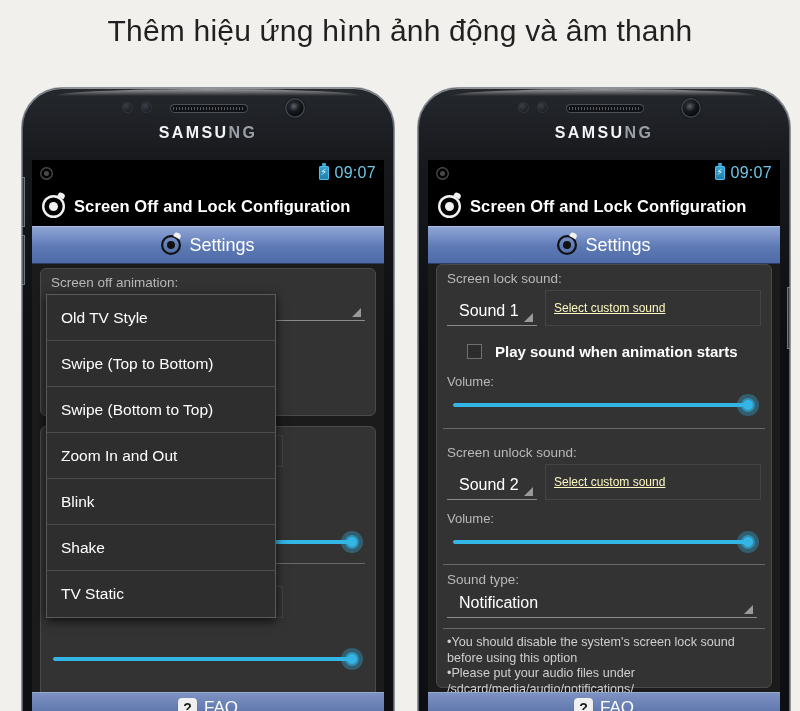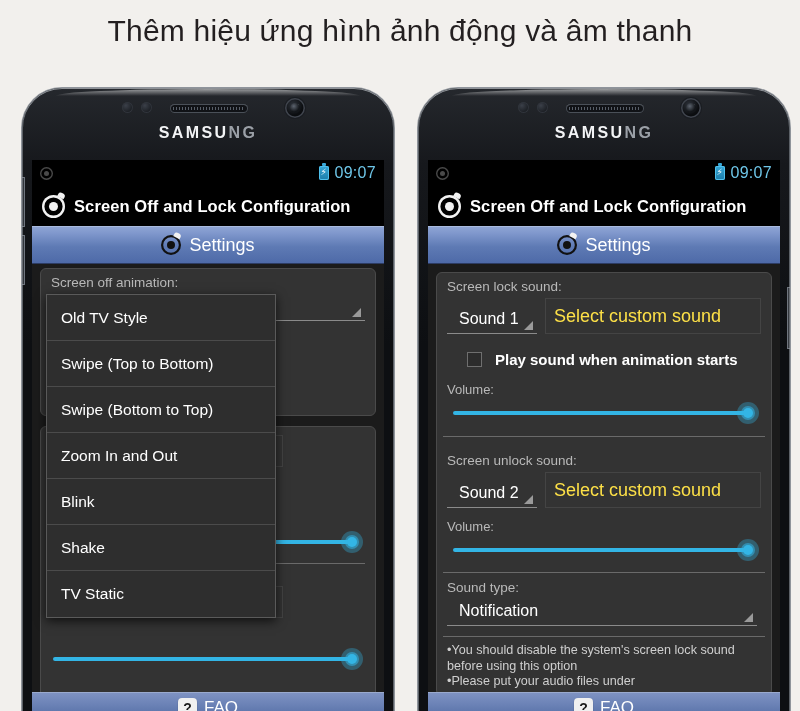--- a/index.html
+++ b/index.html
@@ -148,22 +148,22 @@
 
   .spinner{
     position:relative;color:#ffffff;font-size:16px;
     border-bottom:1px solid #8b8b8b;padding:3px 0 5px 12px;
   }
   .spinner .caret{
     position:absolute;right:4px;bottom:3px;
     width:0;height:0;border-left:9px solid transparent;border-bottom:9px solid #9a9a9a;
   }
   .ghostbox{
-    border:1px solid #444;color:#fde047;font-size:18px;
-    display:flex;align-items:center;padding-left:8px;box-sizing:border-box;
+    border:1px solid #444;color:#fef9c3;font-size:12px;
+    display:flex;align-items:center;padding-left:8px;box-sizing:border-box;text-decoration:underline;
   }
   .chk{width:15px;height:15px;border:1px solid #6f6f6f;background:#2c2c2c;box-sizing:border-box;}
   .chk-row{display:flex;align-items:center;gap:13px;}
   .chk-row .t{color:#fff;font-size:15px;font-weight:bold;}
 
   .slider{position:relative;height:22px;}
   .slider .track{position:absolute;left:2px;right:12px;top:9px;height:4px;
     background:#33b5e5;border-radius:2px;}
   .slider .glow{position:absolute;right:2px;top:0;width:22px;height:22px;border-radius:50%;
     background:rgba(51,181,229,.34);}
@@ -336,21 +336,21 @@
         <div class="ttl">Screen Off and Lock Configuration</div>
       </div>
 
       <div class="tabbar">
         <div class="target tab"></div>
         <div class="ttl">Settings</div>
       </div>
 
       <div class="content">
 
-        <div class="card" style="top:8px;height:424px;padding:6px 10px 16px 10px;">
+        <div class="card" style="top:0;height:424px;padding:6px 10px 16px 10px;">
 
           <div class="lbl">Screen lock sound:</div>
           <div style="display:flex;align-items:flex-end;gap:8px;margin-top:4px;">
             <div class="spinner" style="width:78px;">
               <span>Sound 1</span>
               <span class="caret"></span>
             </div>
             <div class="ghostbox" style="flex:1;height:36px;">
               <span>Select custom sound</span>
             </div>

